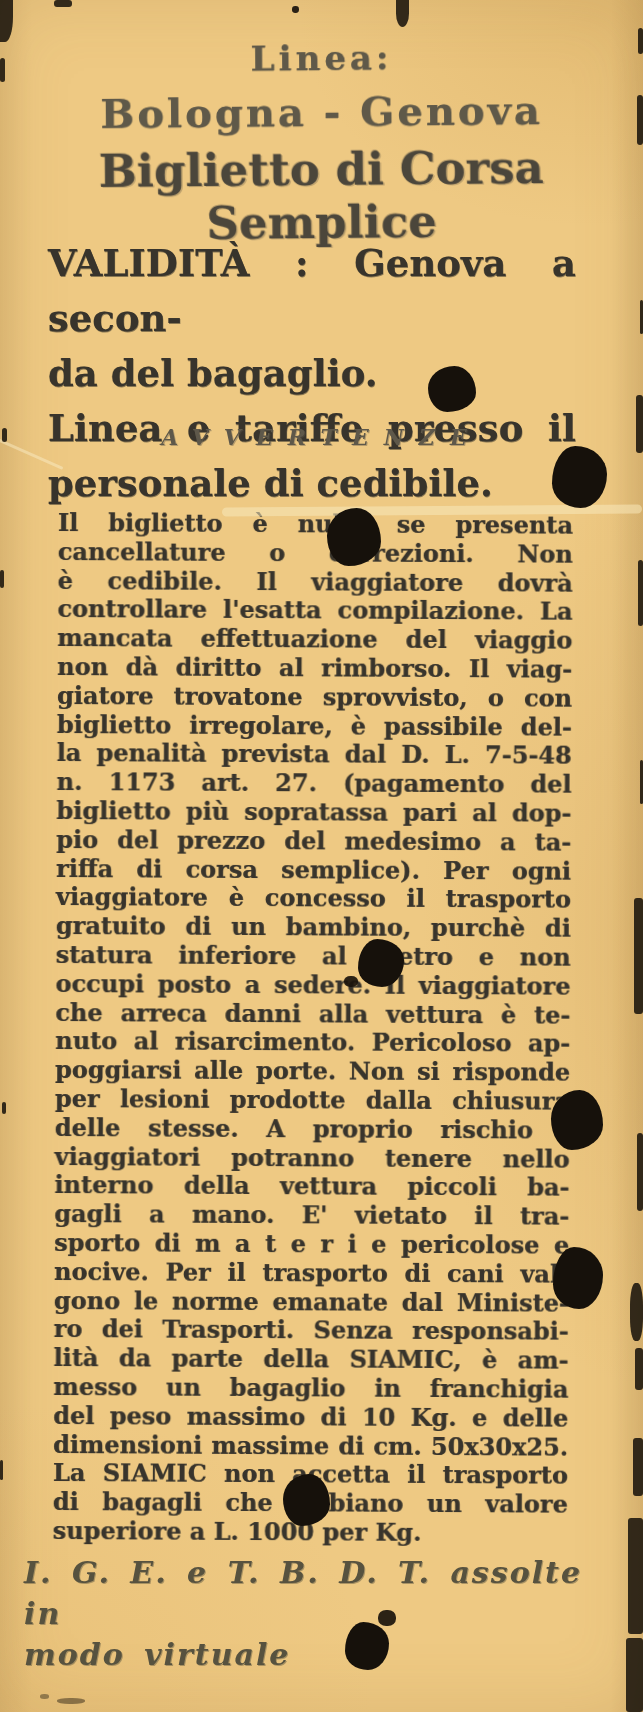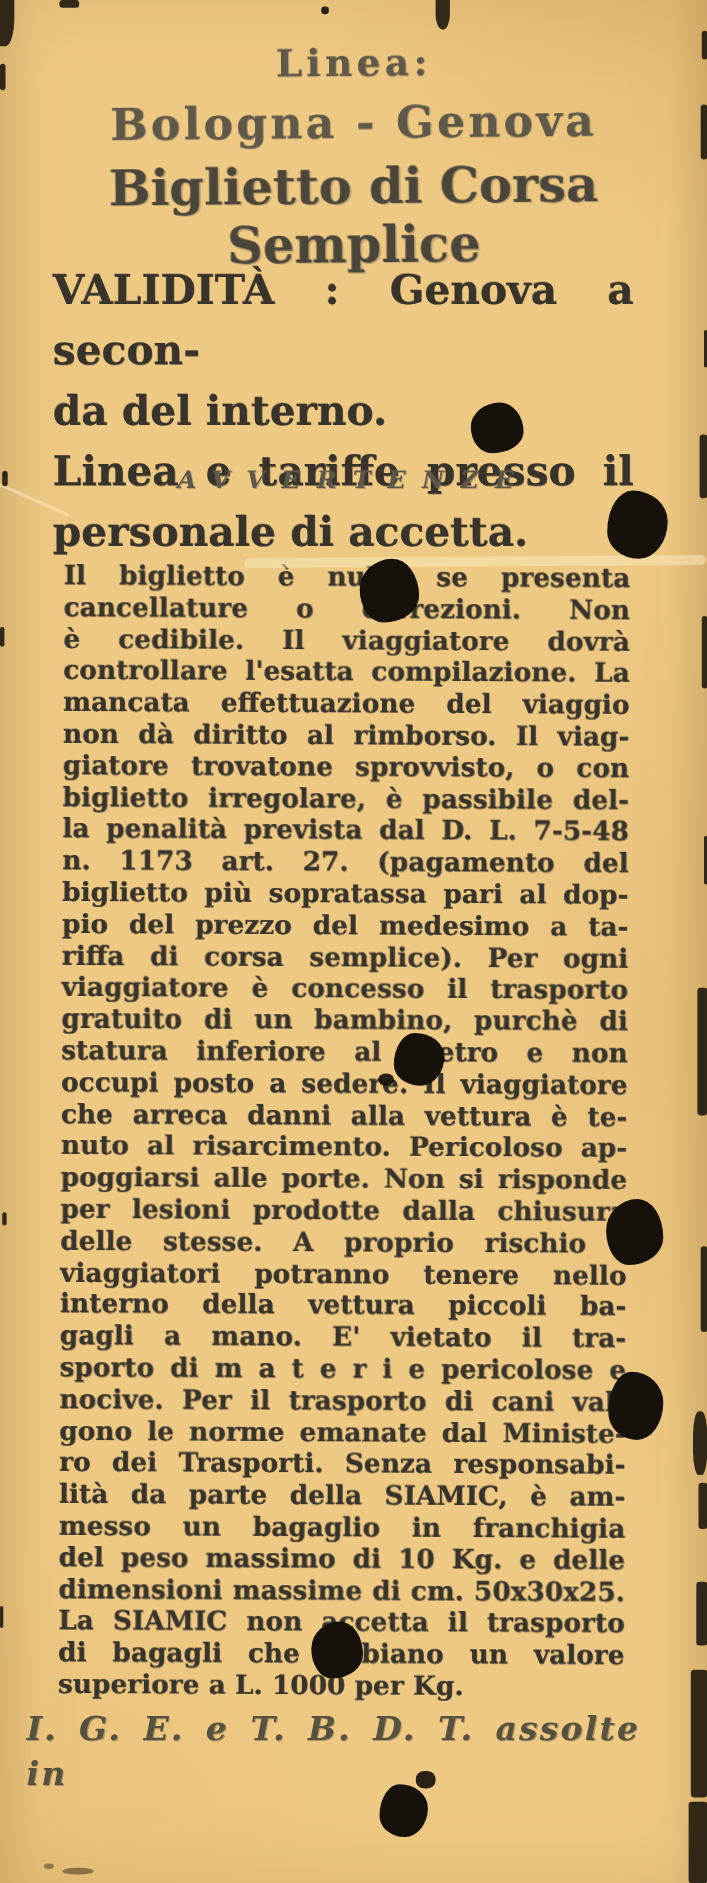--- a/index.html
+++ b/index.html
@@ -152,23 +152,23 @@
 <div class="paper">
 
   <div class="stamp linea">Linea:</div>
   <div class="stamp route">Bologna - Genova</div>
 
   <div class="bigtitle">Biglietto di Corsa Semplice</div>
 
   <div class="validity">
 
   <div class="tline stretch">VALIDITÀ : Genova a secon-</div>
-      <div class="tline">da del interno.</div>
+      <div class="tline">da del bagaglio.</div>
       <div class="tline stretch">Linea e tariffe presso il</div>
-      <div class="tline">personale di accetta.</div>
+      <div class="tline">personale di cedibile.</div>
     </div>
 
   <div class="avvertenze">AVVERTENZE</div>
 
   <div class="notice-body">
 
   <div class="tline stretch">Il biglietto è nullo se presenta</div>
       <div class="tline stretch">cancellature o correzioni. Non</div>
       <div class="tline stretch">è cedibile. Il viaggiatore dovrà</div>
       <div class="tline stretch">controllare l'esatta compilazione. La</div>
@@ -201,20 +201,21 @@
       <div class="tline stretch">messo un bagaglio in franchigia</div>
       <div class="tline stretch">del peso massimo di 10 Kg. e delle</div>
       <div class="tline stretch">dimensioni massime di cm. 50x30x25.</div>
       <div class="tline stretch">La SIAMIC non accetta il trasporto</div>
       <div class="tline stretch">di bagagli che abbiano un valore</div>
       <div class="tline">superiore a L. 1000 per Kg.</div>
     </div>
 
   <div class="tax">
     <div>I. G. E. e T. B. D. T. assolte in</div>
+    <div>modo virtuale</div>
   </div>
 
   <div class="streak"></div>
   <div class="scratch"></div>
 
   <div class="blot" style="left:428px; top:366px; width:48px; height:46px;"></div>
   <div class="blot blot2" style="left:552px; top:446px; width:55px; height:62px;"></div>
   <div class="blot" style="left:327px; top:508px; width:54px; height:58px;"></div>
   <div class="blot blot2" style="left:358px; top:939px; width:46px; height:48px;"></div>
   <div class="speck" style="left:344px; top:976px; width:14px; height:11px;"></div>

